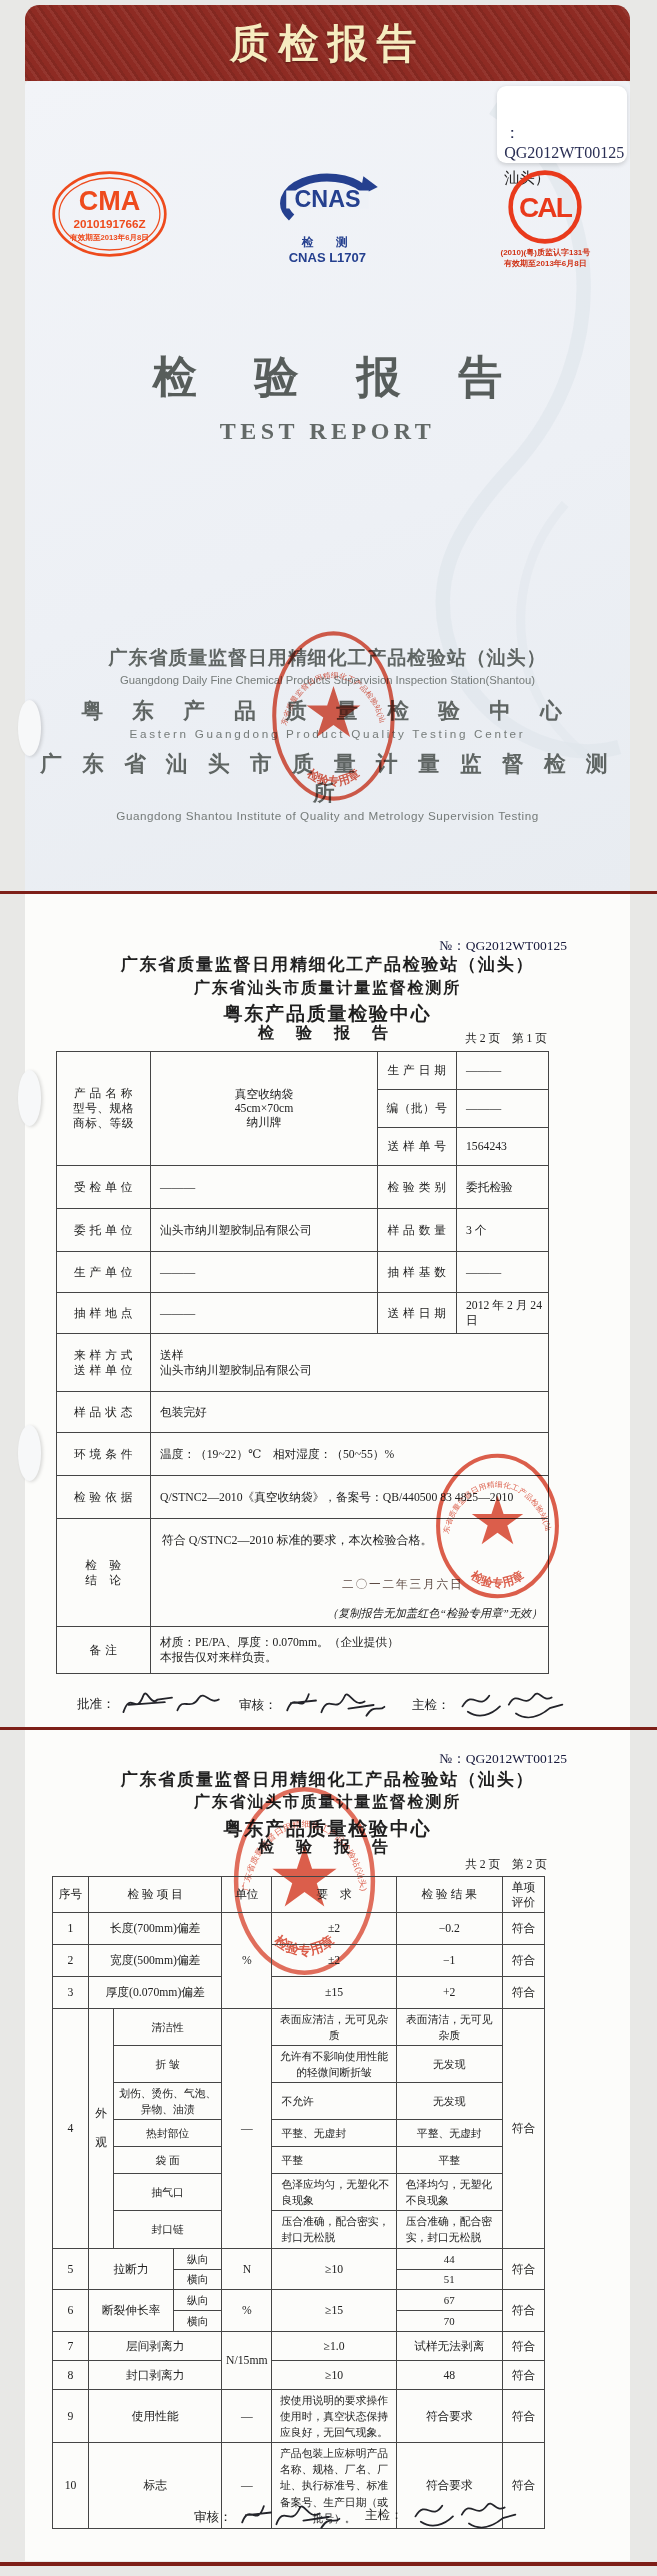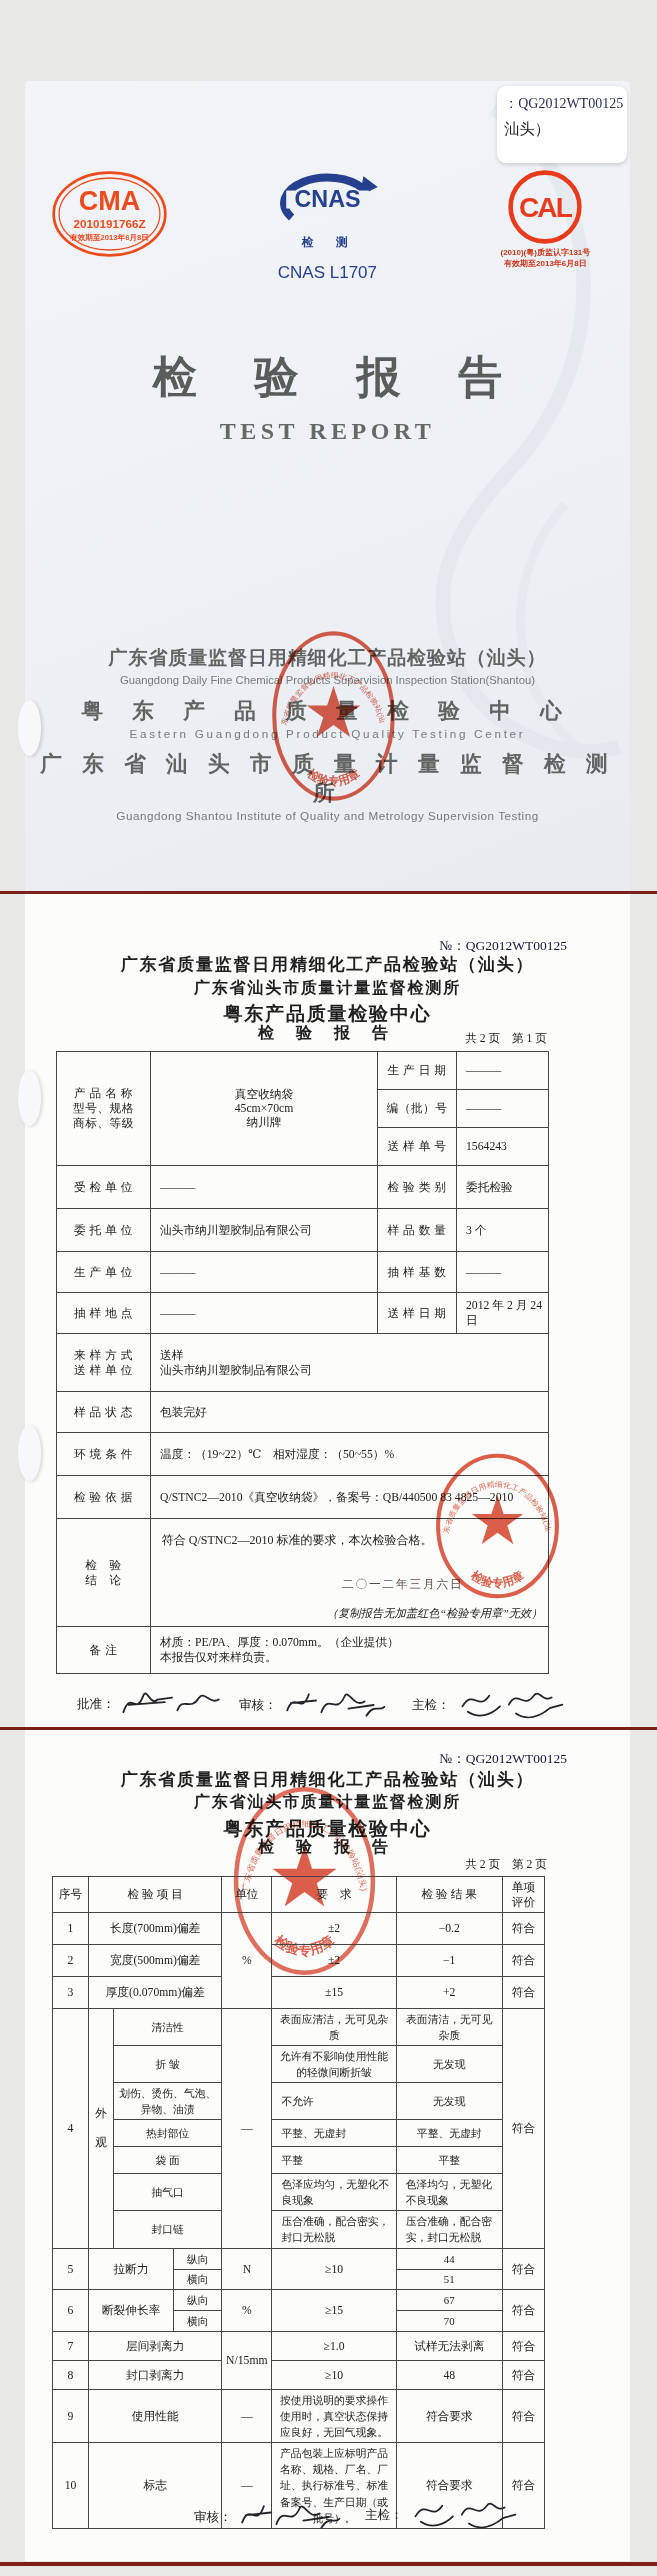--- a/index.html
+++ b/index.html
@@ -17,27 +17,27 @@
   .page{position:absolute;left:25px;width:605px;}
   .page1{top:81px;height:810px;background:linear-gradient(160deg,#f2f4f8 0%,#edf0f5 55%,#e8ecf1 100%);border-radius:4.5px 4.5px 0 0;}
   .page2{top:894px;height:833px;background:#fcfcfa;}
   .page3{top:1730px;height:831px;background:#fcfcfa;}
   .curl{position:absolute;left:-7.2px;width:23.4px;height:56px;background:#f7f8f9;border-radius:50%;
         box-shadow:1.8px 0.9px 3.6px rgba(0,0,0,.14);}
   .wmark{position:absolute;top:0;left:0;pointer-events:none;}
   
   .labelbox{position:absolute;left:472px;top:5.4px;width:130px;height:77px;background:#fff;
         border-radius:9px;box-shadow:0 1.8px 4.5px rgba(0,0,0,.15);padding:9px 0 0 7.2px;box-sizing:border-box;}
-  .labelbox .l1{font-size:14px;color:#2a2f55;}
+  .labelbox .l1{font-size:16px;color:#2a2f55;margin-top:28px;}
   .labelbox .l2{font-size:15.3px;color:#222;margin-top:5.4px;}
   .logorow{position:absolute;left:23.4px;top:88px;width:558px;display:flex;justify-content:space-between;align-items:flex-start;}
   .logo{text-align:center;font-family:"Liberation Sans","DejaVu Sans",sans-serif;}
   .logo .sub{font-size:8px;color:#d03418;font-weight:bold;line-height:1.35;}
   .cnas-sub1{font-size:11.7px;color:#25408f;font-weight:bold;letter-spacing:5.4px;margin-top:1.8px;}
-  .cnas-sub2{font-size:17px;color:#25408f;font-weight:normal;margin-top:13px;}
+  .cnas-sub2{font-size:13px;color:#25408f;font-weight:bold;}
   .cover-title{position:absolute;left:0;top:267px;width:100%;text-align:center;
         font-size:44px;font-weight:700;color:#575d5b;letter-spacing:23.4px;text-indent:23.4px;}
   .cover-title-en{position:absolute;left:0;top:335px;width:100%;text-align:center;
         font-size:24px;font-weight:600;color:#60._} 
   .cover-title-en{color:#636967;letter-spacing:4.5px;}
   .orgs{position:absolute;left:0;top:564px;width:100%;text-align:center;
         font-family:"Liberation Sans","DejaVu Sans",sans-serif;color:#5f6563;}
   .orgs .cn1{font-size:19px;font-weight:bold;letter-spacing:0.9px;}
   .orgs .en1{font-size:11.3px;color:#757b79;margin-top:2.7px;}
   .orgs .cn2{font-size:21.6px;font-weight:bold;letter-spacing:11.7px;margin-top:10.8px;}
@@ -72,20 +72,23 @@
   .c-note{position:absolute;right:5.4px;bottom:5.4px;font-size:11.3px;font-style:italic;}
   .sig{vertical-align:middle;}
   .sigpair{position:absolute;display:flex;align-items:center;gap:3.6px;}
   .siglabel{font-size:12.6px;}
 </style>
 </head>
 <body>
 
 <div class="screen">
 
+  <div class="banner">
+    <div class="txt">质检报告</div>
+  </div>
 
   <div class="page page1">
     <svg class="wmark" width="605" height="810" viewBox="0 0 672 900">
       <path d="M520,30 C640,110 660,300 540,430 C480,495 440,560 480,650 C510,715 590,760 660,740" fill="none" stroke="#dde3ea" stroke-width="16" opacity="0.55"></path>
       <path d="M600,470 C520,560 540,700 640,760" fill="none" stroke="#e0e5eb" stroke-width="10" opacity="0.5"></path>
     </svg>
     <div class="curl" style="top:619px;"></div>
 
     <div class="labelbox">
       <div class="l1">：QG2012WT00125</div>

